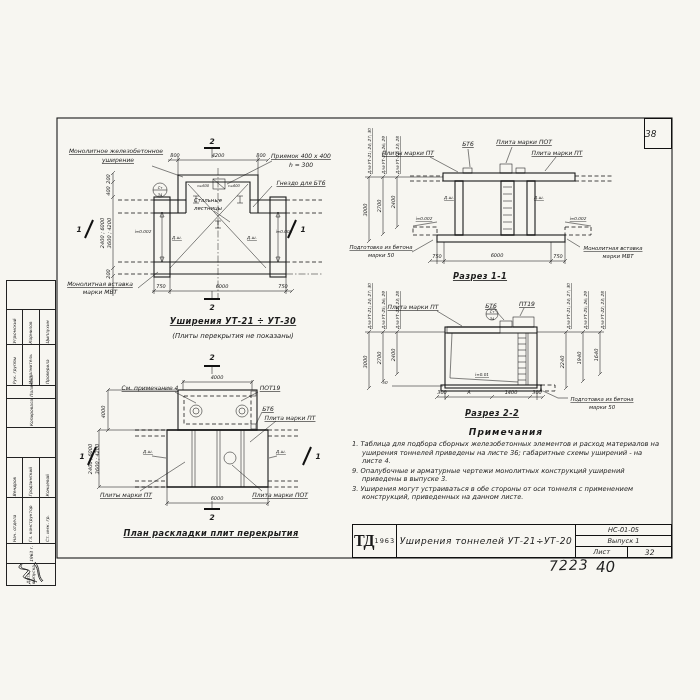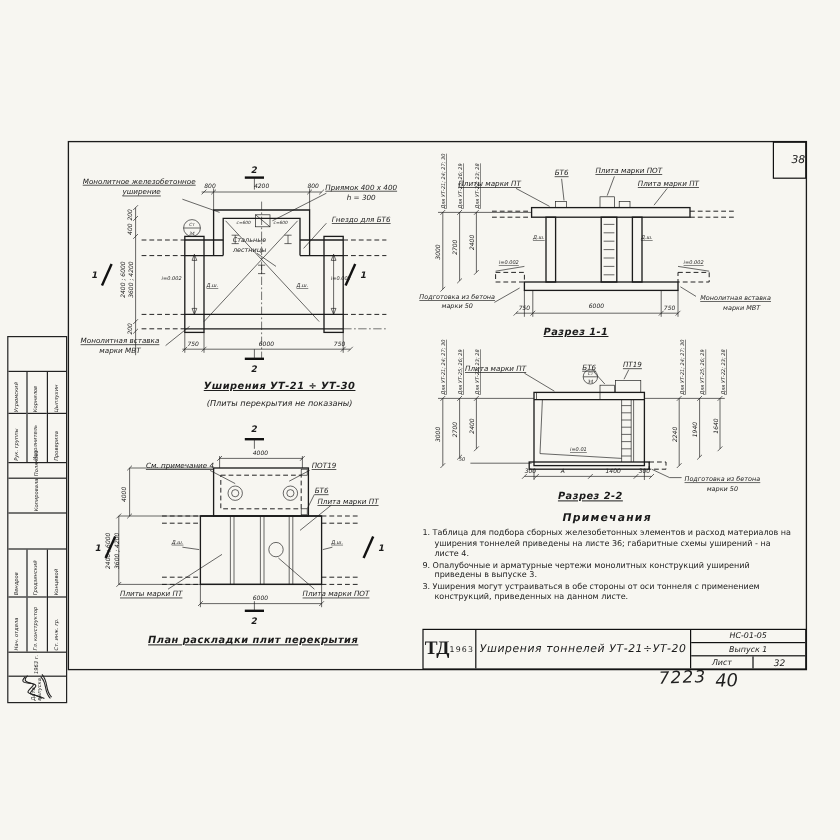--- a/index.html
+++ b/index.html
@@ -17,42 +17,42 @@
   .mark{font-size:7.5px;font-weight:bold;}
   .und{text-decoration:underline;}
   .ln{stroke:#1b1b1b;stroke-width:1.1;fill:none;}
   .thin{stroke:#1b1b1b;stroke-width:.55;fill:none;}
   .dash{stroke:#1b1b1b;stroke-width:.8;fill:none;stroke-dasharray:4 2.5;}
   .dd{stroke:#1b1b1b;stroke-width:.5;fill:none;stroke-dasharray:7 2 1.5 2;}
   .thk{stroke:#111;stroke-width:2;fill:none;}
   .notes{position:absolute;left:352px;top:427px;width:308px;}
   .notes-title{font-size:9px;font-weight:bold;font-style:italic;text-align:center;
                letter-spacing:1px;margin-bottom:3px;}
-  .note-item{font-size:6.7px;line-height:1.28;padding-left:10px;text-indent:-10px;margin-bottom:1px;}
+  .note-item{font-size:6.7px;font-style:italic;line-height:1.28;padding-left:10px;text-indent:-10px;margin-bottom:1px;}
   .tblock{position:absolute;left:352px;top:524px;width:320px;height:34px;display:flex;
           border:1.6px solid #111;box-sizing:border-box;background:transparent;}
   .tb-logo{width:44px;border-right:1.6px solid #111;display:flex;flex-direction:row;
            align-items:center;justify-content:center;box-sizing:border-box;}
   .tb-logo .big{font-family:"Liberation Serif",serif;font-weight:bold;font-size:16px;line-height:14px;}
   .tb-logo .yr{font-size:6.5px;letter-spacing:1px;}
   .tb-title{flex:1;display:flex;align-items:center;justify-content:center;
             font-size:9px;font-style:italic;letter-spacing:.5px;}
   .tb-right{width:96px;border-left:1.6px solid #111;display:flex;flex-direction:column;box-sizing:border-box;}
   .tb-right .r{flex:1;display:flex;align-items:center;justify-content:center;
                font-size:6.6px;font-style:italic;border-bottom:1px solid #111;box-sizing:border-box;}
   .tb-right .r:last-child{border-bottom:none;}
   .tb-sheet{display:flex;width:100%;height:100%;}
   .tb-sheet span{display:flex;align-items:center;justify-content:center;}
   .tb-sheet .a{flex:1.2;border-right:1px solid #111;box-sizing:border-box;}
   .tb-sheet .b{flex:1;font-size:7.5px;}
   .hand{position:absolute;font-style:italic;color:#1f1f1f;transform:rotate(-2deg);}
   .hand1{left:549px;top:557px;font-size:14px;letter-spacing:1px;}
   .hand2{left:596px;top:558px;font-size:15px;}
   .corner38{position:absolute;left:644px;top:118px;width:28px;height:31px;border:1.7px solid #111;
-            box-sizing:border-box;display:flex;align-items:center;justify-content:flex-end;
+            box-sizing:border-box;display:flex;align-items:center;justify-content:flex-start;
             font-size:9px;font-style:italic;}
   .stampRot{position:absolute;left:6px;top:280px;width:50px;height:306px;}
   .stampInner{width:306px;height:50px;transform-origin:0 0;transform:rotate(-90deg) translateX(-306px);
               display:flex;border:1px solid #222;box-sizing:border-box;background:transparent;}
   .sc{border-right:1px solid #222;box-sizing:border-box;display:flex;flex-direction:column;}
   .sc:last-child{border-right:none;}
   .sc .row{flex:1;display:flex;border-bottom:.7px solid #222;box-sizing:border-box;}
   .sc .row:last-child{border-bottom:none;}
   .sc .role{flex:1.15;border-right:.7px solid #222;box-sizing:border-box;font-size:4.3px;
             font-style:italic;display:flex;align-items:center;padding-left:1px;}

